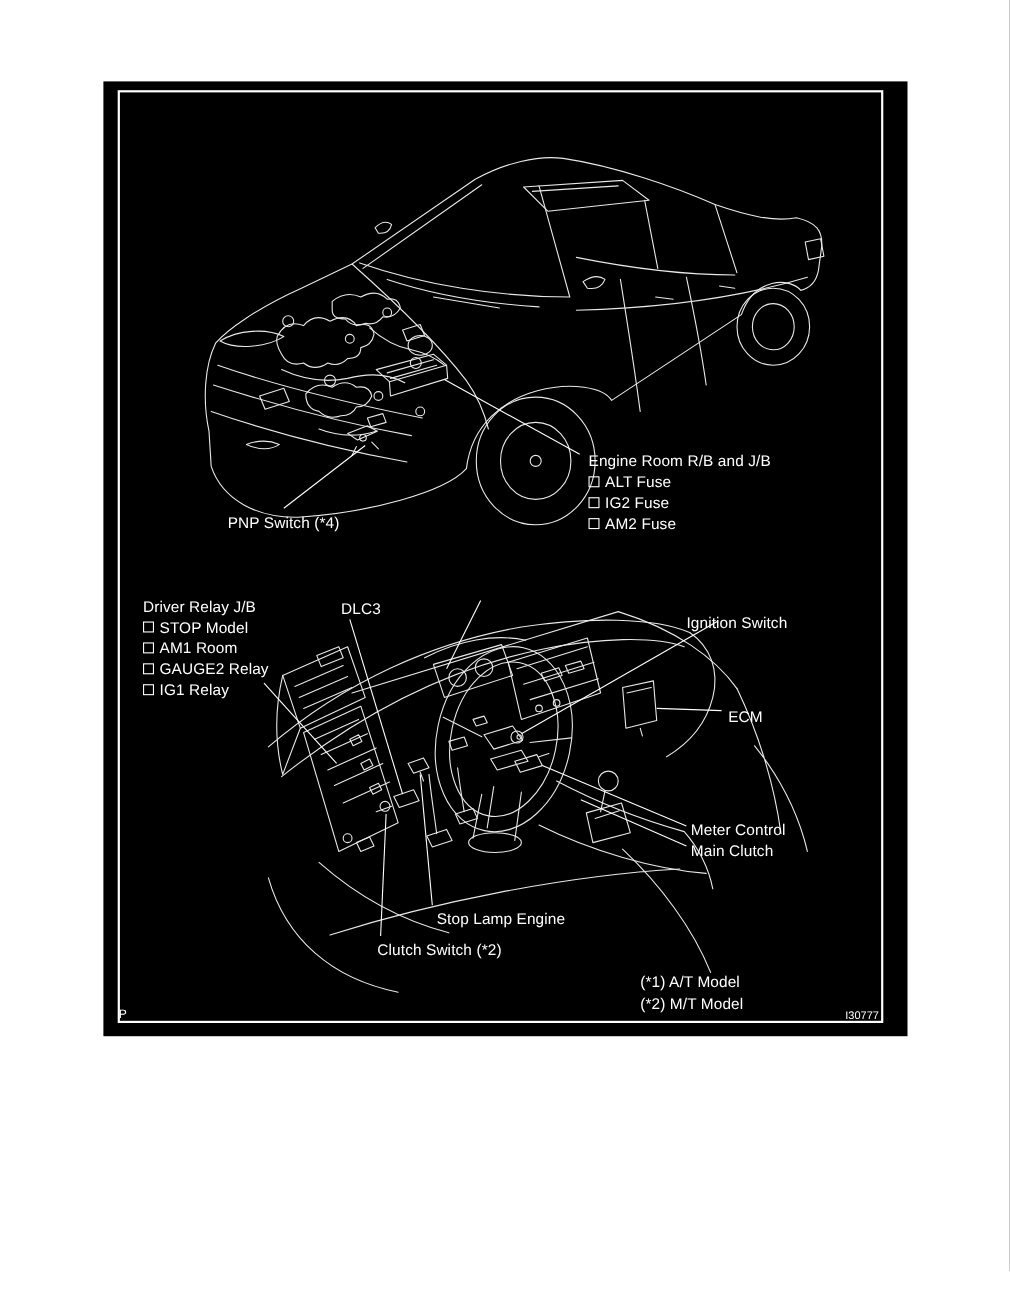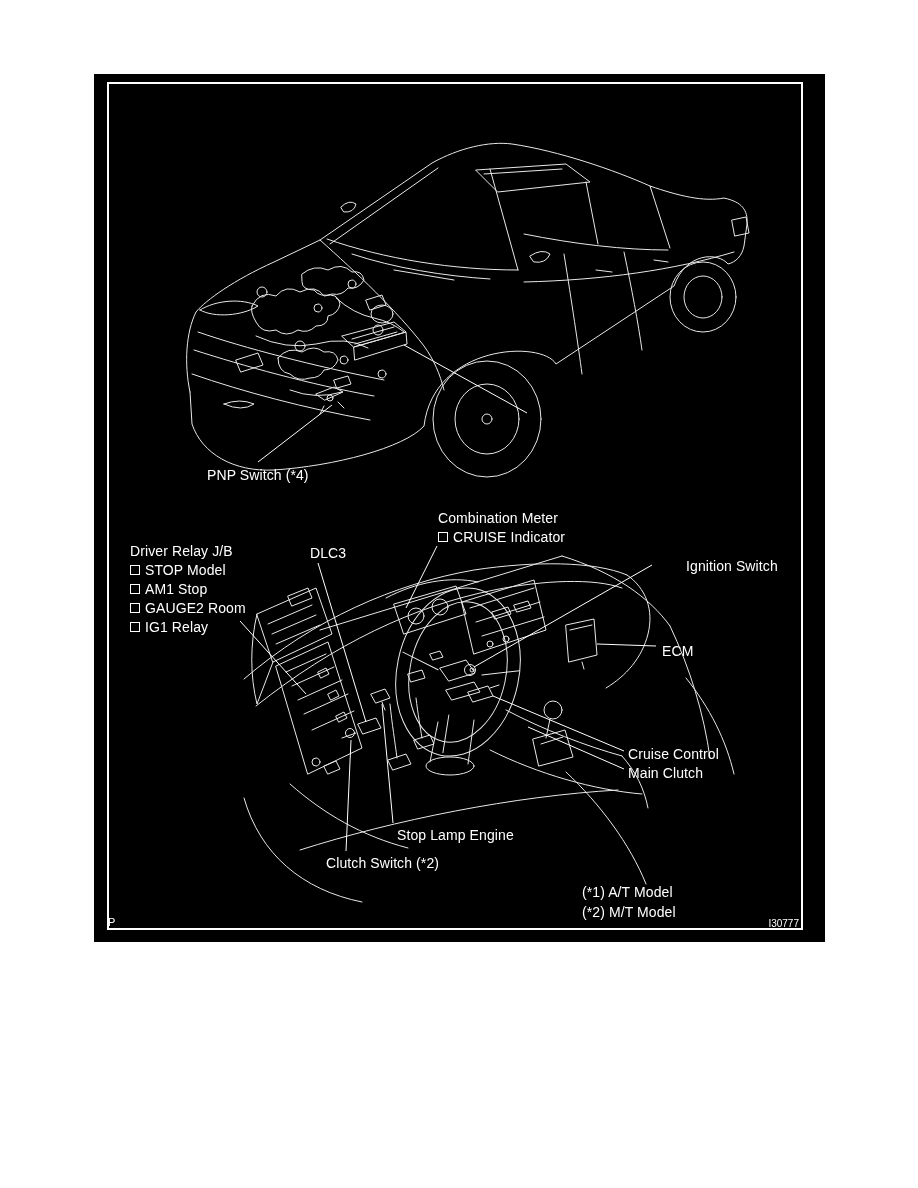--- a/index.html
+++ b/index.html
@@ -186,50 +186,52 @@
       <path d="M 503,570 L 562,572"></path>
       <path d="M 530,677 L 399,622"></path>
       <path d="M 530,695 L 434,653"></path>
       <path d="M 224,489 L 272,648"></path>
       <path d="M 146,547 L 212,620"></path>
       <path d="M 299,749 L 288,630"></path>
       <path d="M 252,777 L 257,666"></path>
     </g>
   </svg>
 
+  <div class="lbl" style="left:441px;top:336px">
+    <div>Engine Room R/B and J/B</div>
+    <div><span class="sq"></span><span>ALT Fuse</span></div>
+    <div><span class="sq"></span><span>IG2 Fuse</span></div>
+    <div><span class="sq"></span><span>AM2 Fuse</span></div>
+  </div>
 
   <div class="lbl" style="left:113px;top:392px">PNP Switch (*4)</div>
 
-  <div class="lbl" style="left:344px;top:435px">
-    <div>Combination Meter</div>
-    <div><span class="sq"></span><span>CRUISE Indicator</span></div>
-  </div>
 
   <div class="lbl" style="left:36px;top:468px">
     <div>Driver Relay J/B</div>
     <div><span class="sq"></span><span>STOP Model</span></div>
-    <div><span class="sq"></span><span>AM1 Stop</span></div>
-    <div><span class="sq"></span><span>GAUGE2 Room</span></div>
+    <div><span class="sq"></span><span>AM1 Room</span></div>
+    <div><span class="sq"></span><span>GAUGE2 Relay</span></div>
     <div><span class="sq"></span><span>IG1 Relay</span></div>
   </div>
 
   <div class="lbl" style="left:216px;top:470px">DLC3</div>
 
-  <div class="lbl" style="left:592px;top:483px">Ignition Switch</div>
+  <div class="lbl" style="left:530px;top:483px">Ignition Switch</div>
 
   <div class="lbl" style="left:568px;top:568px">ECM</div>
 
   <div class="lbl" style="left:534px;top:671px">
-    <div>Cruise Control</div>
+    <div>Meter Control</div>
     <div>Main Clutch</div>
   </div>
 
   <div class="lbl" style="left:303px;top:752px">Stop Lamp Engine</div>
 
-  <div class="lbl" style="left:232px;top:780px">Clutch Switch (*2)</div>
+  <div class="lbl" style="left:249px;top:780px">Clutch Switch (*2)</div>
 
   <div class="lbl" style="left:488px;top:808px;line-height:20px">
     <div>(*1) A/T Model</div>
     <div>(*2) M/T Model</div>
   </div>
 
   <div class="corner-mark">P</div>
   <div class="fig-code">I30777</div>
 
   <div class="inner-border"></div>

